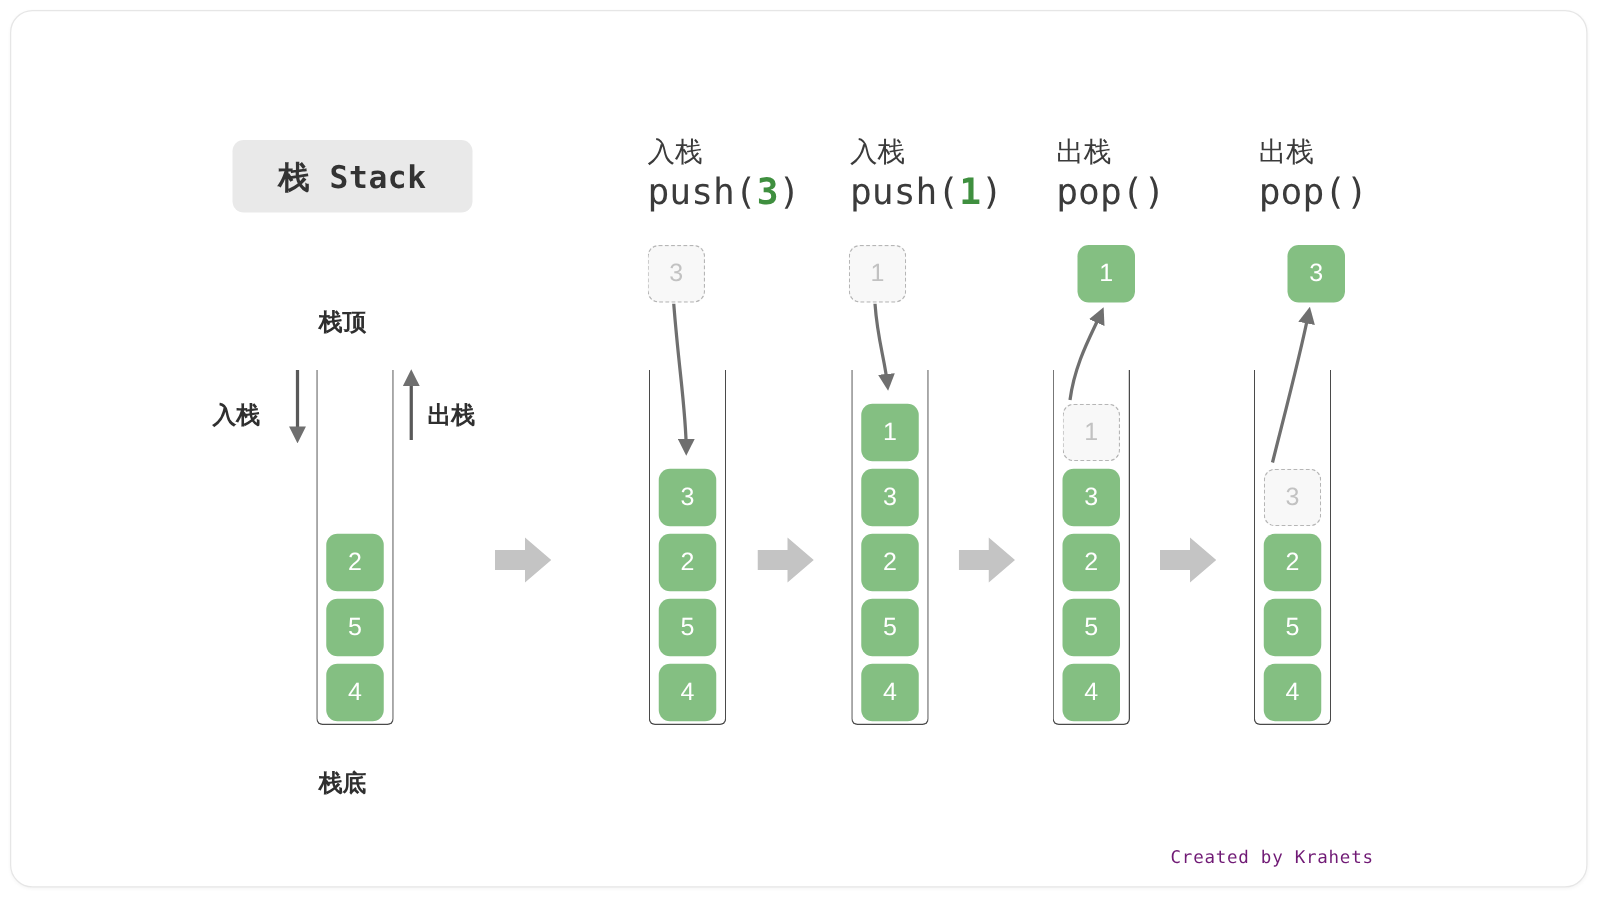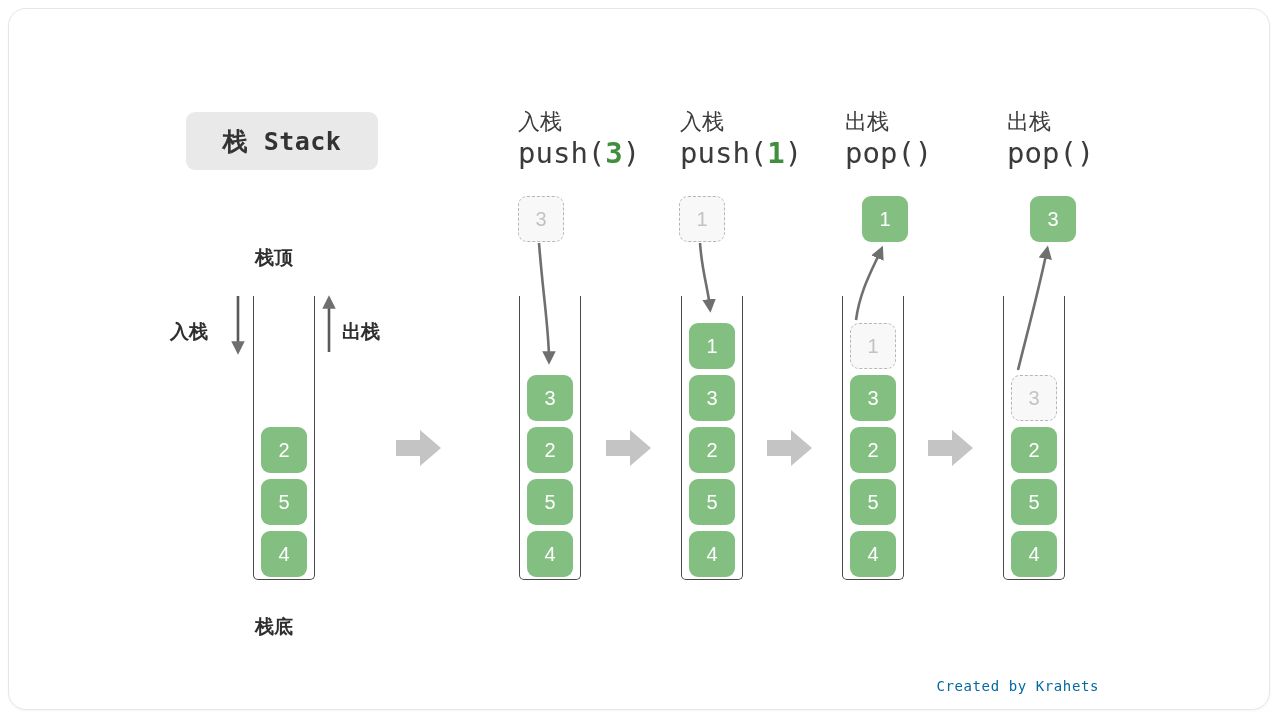--- a/index.html
+++ b/index.html
@@ -142,21 +142,21 @@
     pointer-events: none;
   }
 
   
   .footer {
     position: absolute;
     right: 36px;
     bottom: 26px;
     font-family: "DejaVu Sans Mono", "Liberation Mono", monospace;
     font-size: 14px;
-    color: #0369a1;
+    color: #701a75;
     letter-spacing: 0.6px;
   }
 </style>
 </head>
 <body>
 
 <div id="canvas">
   <div class="card"></div>
 
   <div class="title-badge">

